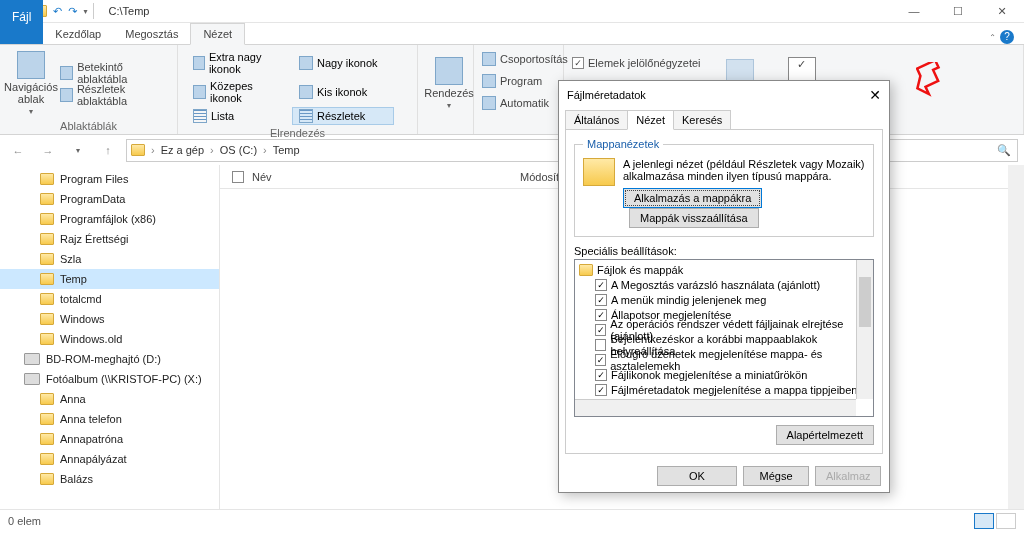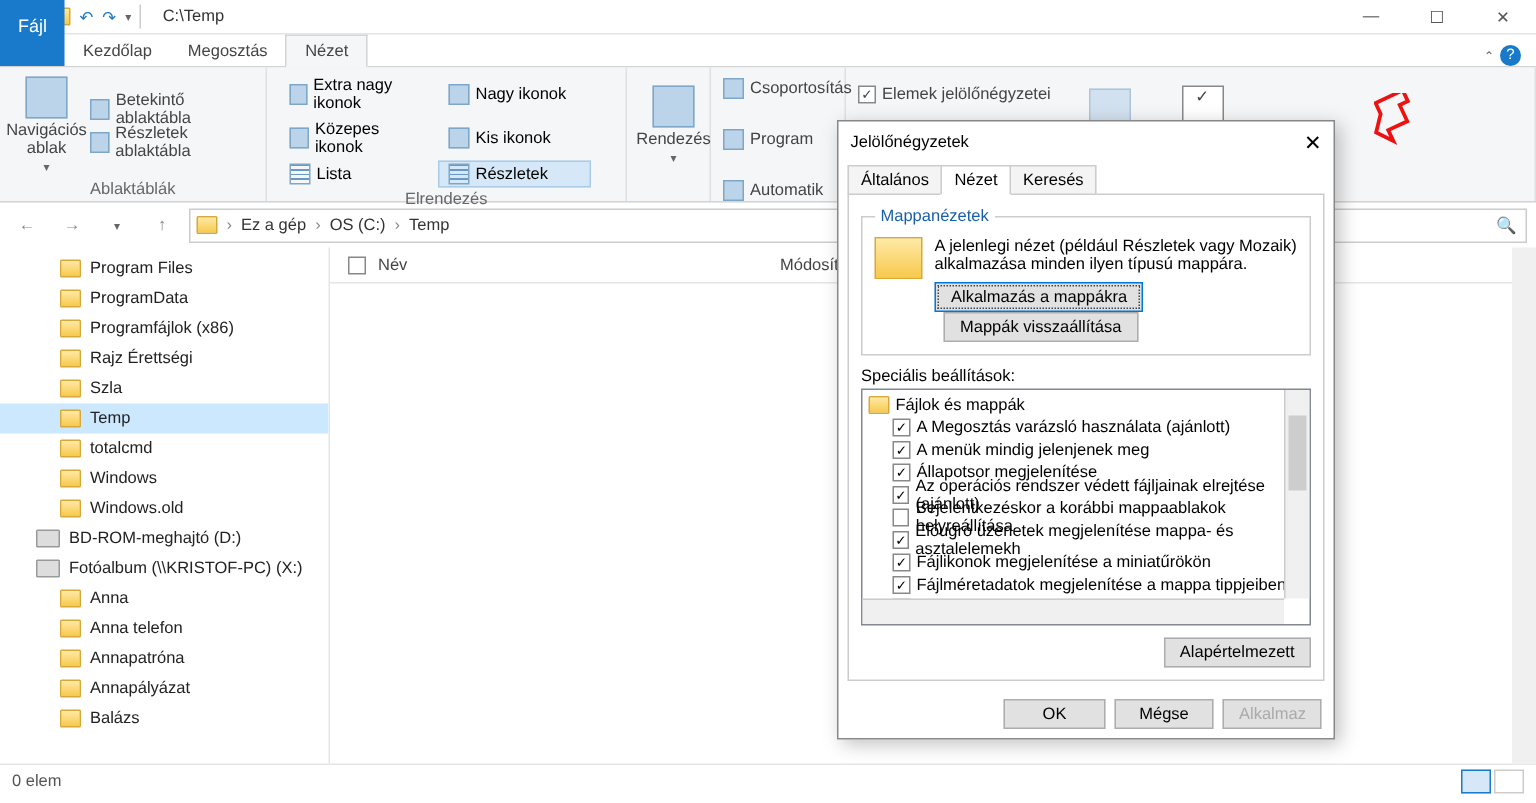--- a/index.html
+++ b/index.html
@@ -184,21 +184,21 @@
         <span class="ico ico-generic"></span>
         <span>Rendezés</span>
           <span class="chev">▾</span>
       </div>
     </div>
     <div class="label">&nbsp;</div>
   </div>
 
   <div class="ribbon-group" style="width:90px">
     <div class="group-body">
-      <div style="display:flex;flex-direction:column;gap:14px;">
+      <div style="display:flex;flex-direction:column;gap:2px;">
         <div class="small-row">
             <span class="ico ico-generic"></span>
             <span>Csoportosítás</span> 
             <span class="chev">▾</span>
           </div>
         <div class="small-row">
             <span class="ico ico-generic"></span>
             <span>Program</span>
           </div>
         <div class="small-row">
@@ -332,21 +332,21 @@
 <div class="statusbar">
   <span>0 elem</span>
   <div class="view-icons">
     <div class="view-ico active"></div>
     <div class="view-ico"></div>
   </div>
 </div>
 
 <div class="dialog">
   <div class="dialog-title">
-    <span>Jelölőnégyzetek</span>
+    <span>Fájlméretadatok</span>
     <span class="close">✕</span>
   </div>
   <div class="dialog-tabs">
     <div class="dtab">Általános</div>
     <div class="dtab active">Nézet</div>
     <div class="dtab">Keresés</div>
   </div>
   <div class="dialog-body">
     <fieldset class="fieldset">
       <legend>Mappanézetek</legend>
@@ -409,21 +409,21 @@
       <div class="spec-scroll-v">
           <div class="thumb"></div>
         </div>
       <div class="spec-scroll-h"></div>
     </div>
     <div style="text-align:right;margin-top:8px">
       <span class="dlg-btn">Alapértelmezett</span>
     </div>
   </div>
   <div class="dialog-footer">
-    <span class="dlg-btn" style="width:68px;text-align:center">OK</span>
+    <span class="dlg-btn" style="width:80px;text-align:center">OK</span>
     <span class="dlg-btn" style="width:66px;text-align:center">Mégse</span>
     <span class="dlg-btn disabled" style="width:66px;text-align:center">Alkalmaz</span>
   </div>
 </div>
 
 <div class="red-arrow">
   <svg viewBox="0 0 30 40">
       <path d="M 28 2 L 8 2 L 8 10 L 0 20 L 8 30 L 8 22 L 22 22 L 22 10 L 28 10 Z" fill="none" stroke="#e11" stroke-width="2.5" transform="rotate(-25 15 20)"></path>
     </svg>
 </div>

